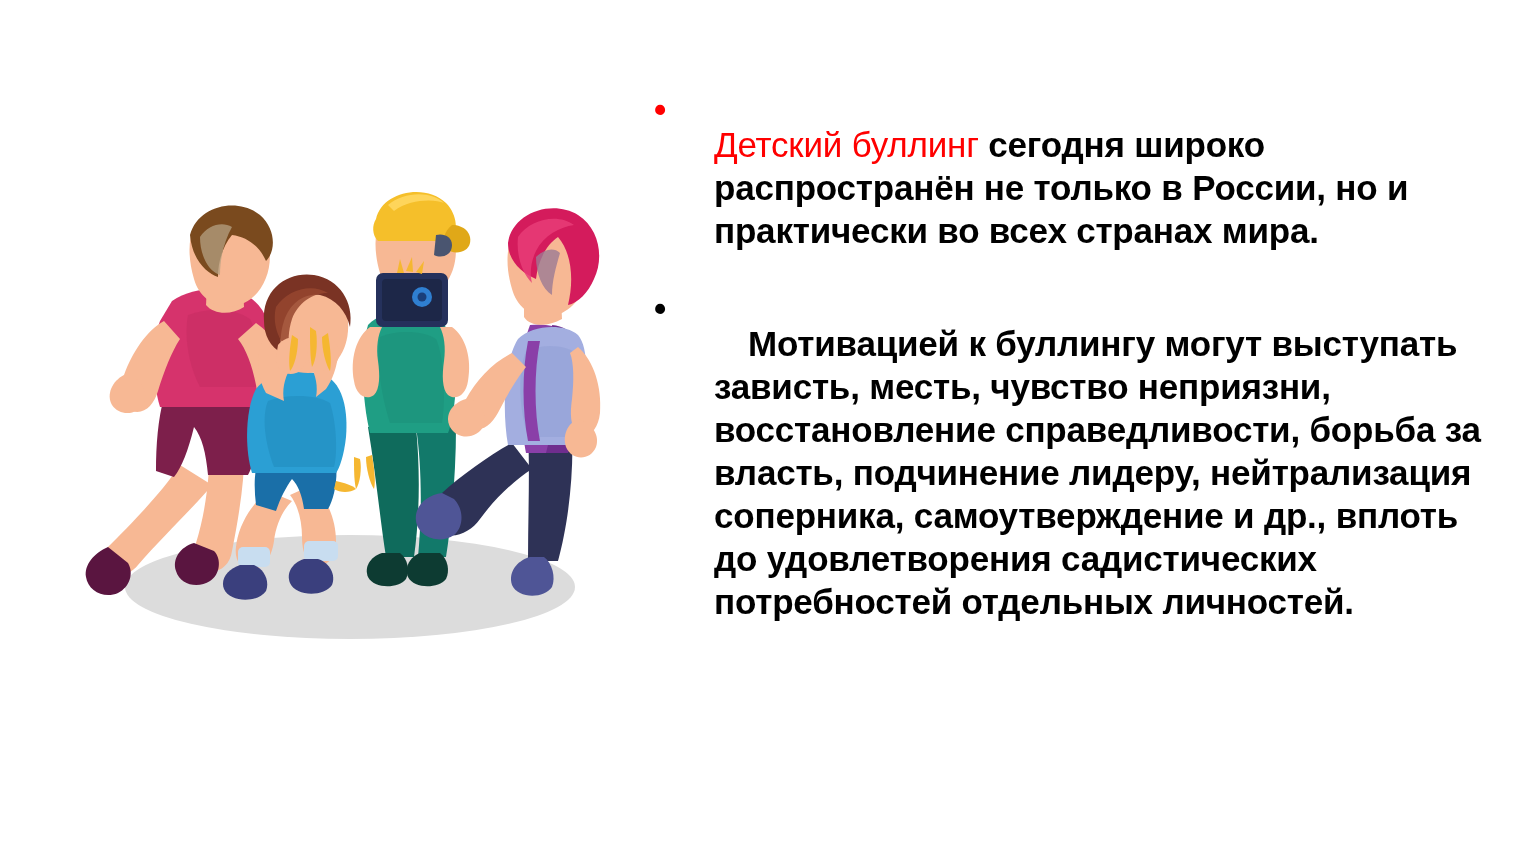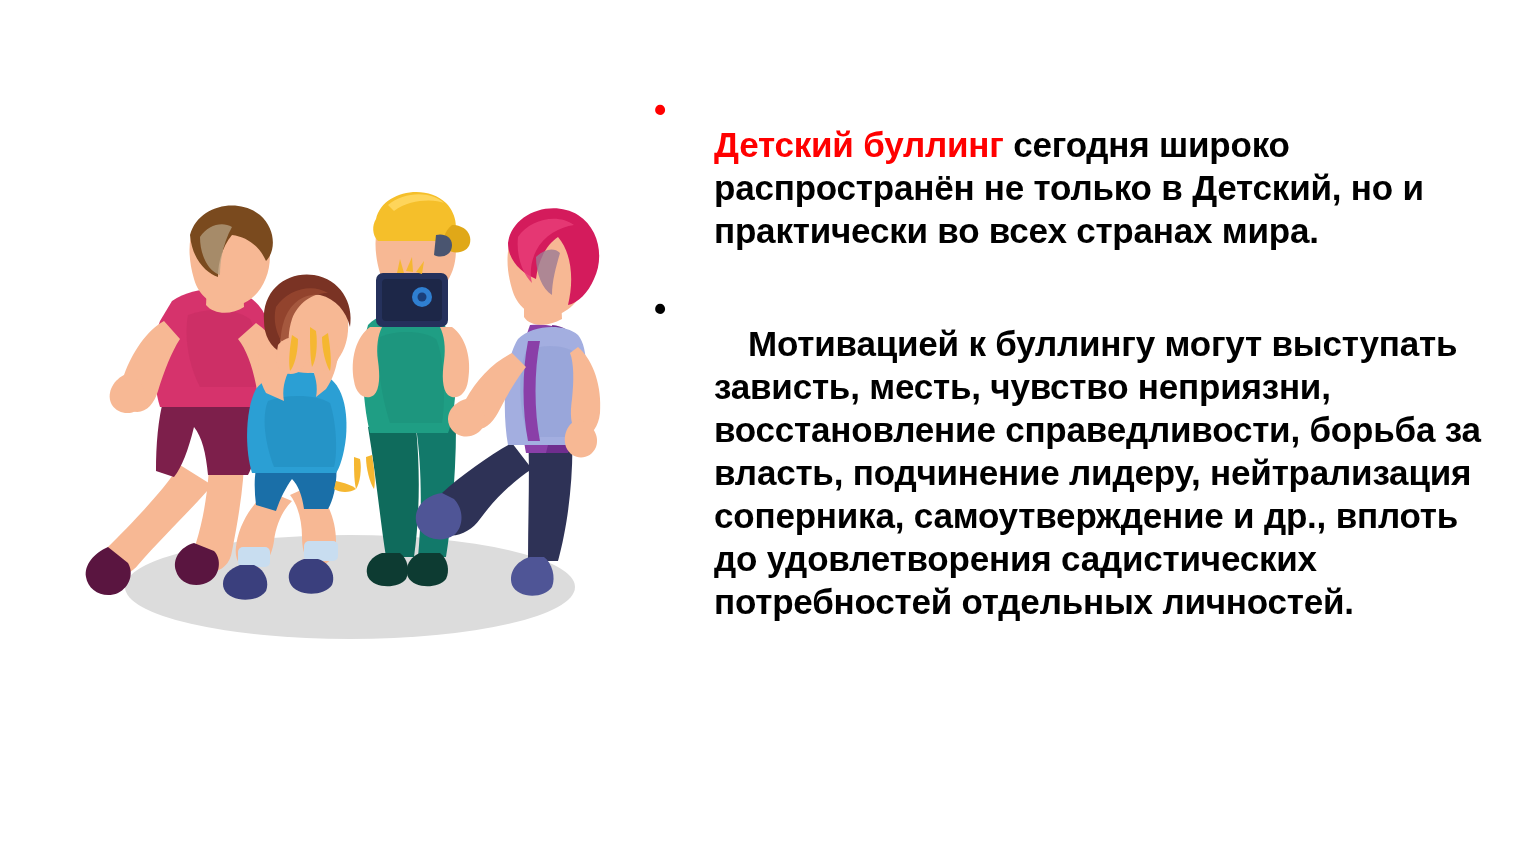--- a/index.html
+++ b/index.html
@@ -72,21 +72,21 @@
     color: #000000;
     letter-spacing: -0.2px;
     word-spacing: 0px;
     text-align: left;
     padding-left: 38px;
     box-sizing: border-box;
   }
 
   .emph-red {
     color: #ff0000;
-    font-weight: 700;
+    font-weight: 400;
   }
 
   .indent-lead {
     
     display: inline-block;
     width: 34px;
   }
 </style>
 </head>
 <body>
@@ -286,21 +286,21 @@
         <path d="M276 306 C 284 308, 292 310, 296 314 C 290 318, 280 318, 274 314 Z"></path>
       </g>
 
     </svg>
   </div>
 
   <div class="text-column">
 
     <div class="bullet-row">
       <span class="bullet-marker red">•</span>
-      <p class="bullet-body"><span class="emph-red">Детский буллинг</span><span> сегодня широко распространён не только в Детский, но и практически во всех странах мира.</span></p>
+      <p class="bullet-body"><span class="emph-red">Детский буллинг</span><span> сегодня широко распространён не только в России, но и практически во всех странах мира.</span></p>
     </div>
 
     <div class="bullet-row">
       <span class="bullet-marker black">•</span>
       <p class="bullet-body"><span class="indent-lead"></span><span>Мотивацией к буллингу могут выступать зависть, месть, чувство неприязни, восстановление справедливости, борьба за власть, подчинение лидеру, нейтрализация соперника, самоутверждение и др., вплоть до удовлетворения садистических потребностей отдельных личностей.</span></p>
     </div>
 
   </div>
 
 </div>

